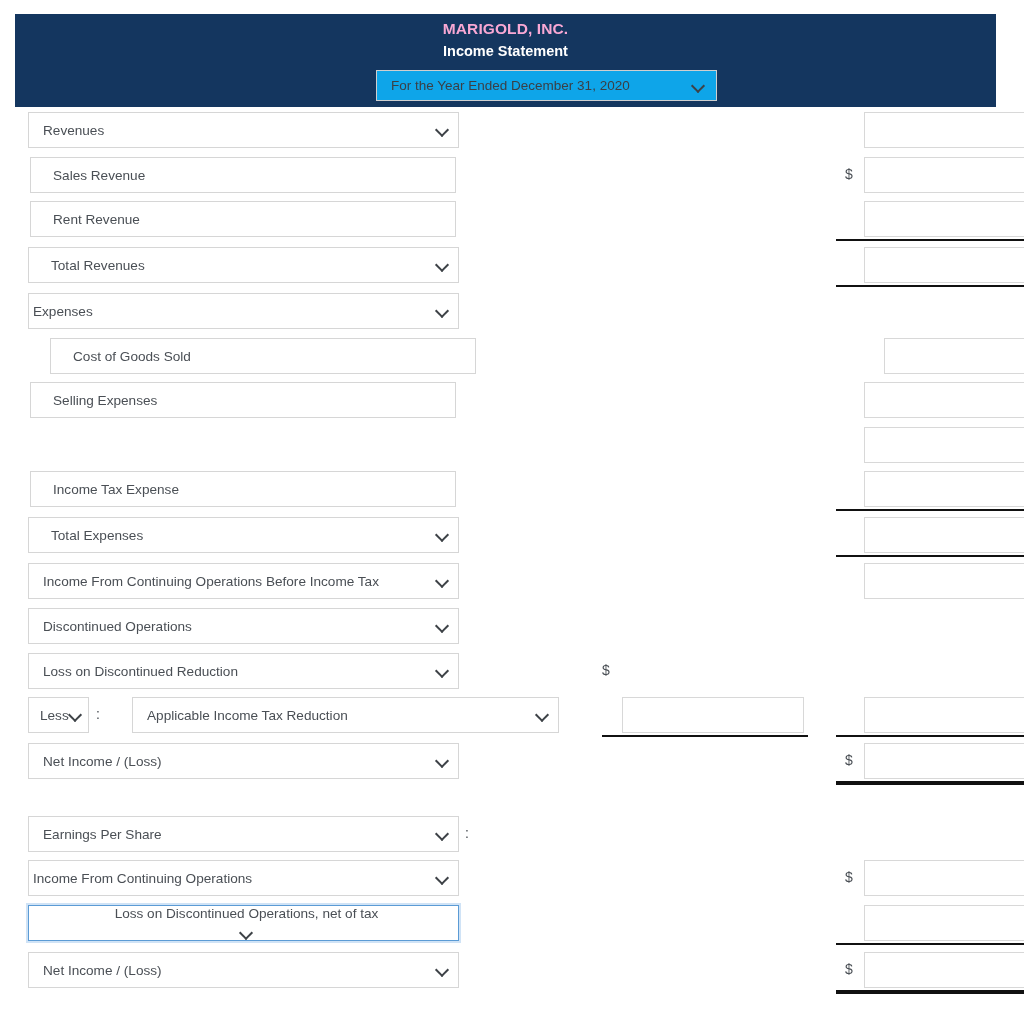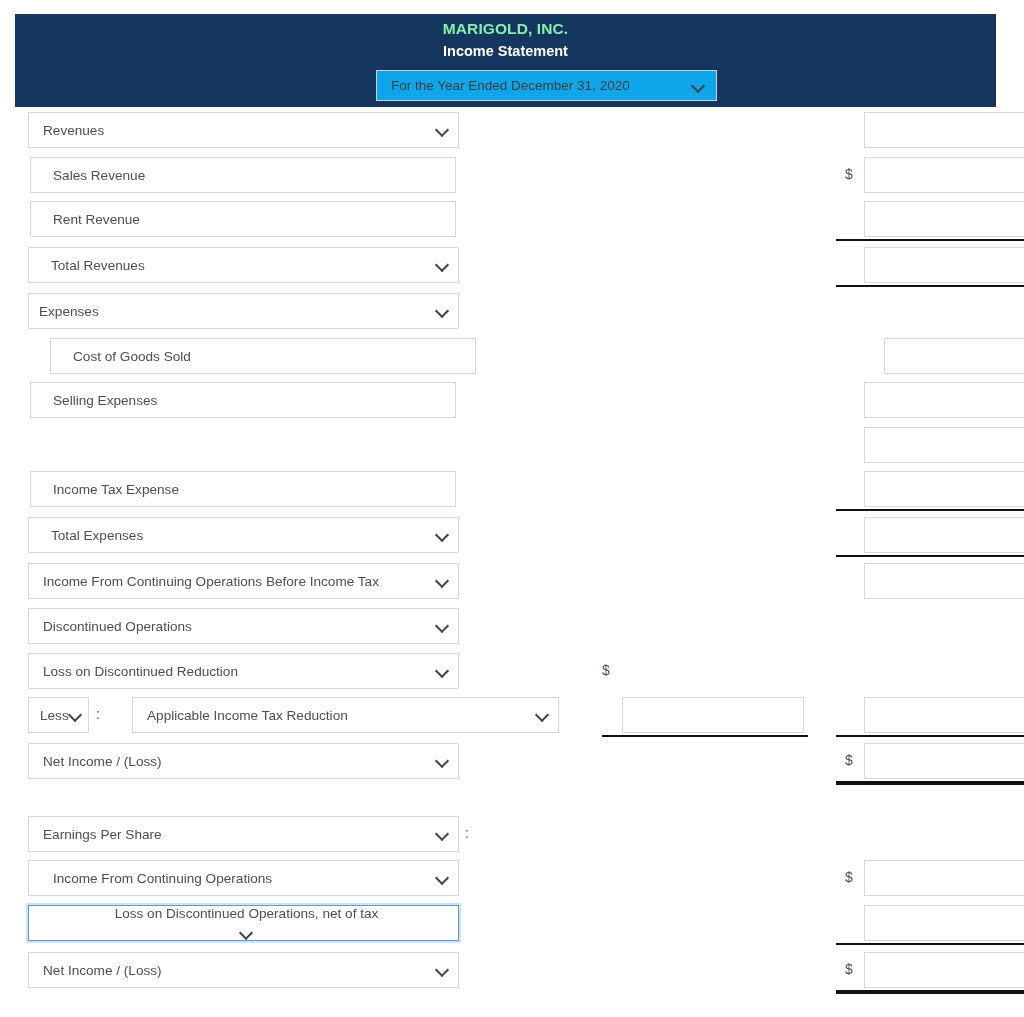--- a/index.html
+++ b/index.html
@@ -23,21 +23,21 @@
     top: 14px;
     width: 981px;
     height: 93px;
     background: #14365f;
   }
   .company-name {
     position: absolute;
     left: 0; right: 0;
     top: 6px;
     text-align: center;
-    color: #86efac;
+    color: #f9a8d4;
     font-size: 15.5px;
     font-weight: bold;
     letter-spacing: 0.1px;
   }
   .statement-name {
     position: absolute;
     left: 0; right: 0;
     top: 29px;
     text-align: center;
     color: #ffffff;
@@ -202,21 +202,21 @@
         <div class="num" style="left: 864px; width: 200px;">6</div>
       </div>
       <div class="row" style="top: 247px;">
         <div class="lbl" style="left: 28px; width: 431px; padding-left: 22px;">
           <span class="txt">Total Revenues</span>
           <span class="chev"></span>
         </div>
         <div class="num" style="left: 864px; width: 200px;">170</div>
       </div>
       <div class="row" style="top: 293px;">
-        <div class="lbl" style="left: 28px; width: 431px; padding-left: 10px;">
+        <div class="lbl" style="left: 28px; width: 431px; padding-left: 4px;">
           <span class="txt">Expenses</span>
           <span class="chev"></span>
         </div>
       </div>
       <div class="row" style="top: 338px; margin-left: 20px;">
         <div class="lbl plain" style="left: 30px; width: 426px; padding-left: 22px;">
           <span class="txt">Cost of Goods Sold</span>
         </div>
         <div class="num" style="left: 864px; width: 200px;">7</div>
       </div>
@@ -284,21 +284,21 @@
         <div class="num" style="left: 864px; width: 200px;"></div>
       </div>
       <div class="row" style="top: 816px;">
         <div class="lbl" style="left: 28px; width: 431px; padding-left: 14px;">
           <span class="txt">Earnings Per Share</span>
           <span class="chev"></span>
         </div>
         <span class="colon" style="left: 465px;">:</span>
       </div>
       <div class="row" style="top: 860px;">
-        <div class="lbl" style="left: 28px; width: 431px; padding-left: 24px;">
+        <div class="lbl" style="left: 28px; width: 431px; padding-left: 4px;">
           <span class="txt">Income From Continuing Operations</span>
           <span class="chev"></span>
         </div>
         <span class="dollar" style="left: 845px;">$</span>
         <div class="num" style="left: 864px; width: 200px;"></div>
       </div>
       <div class="row" style="top: 905px;">
         <div class="lbl focused" style="left: 28px; width: 431px; padding-left: 14px; flex-direction: column;">
           <span class="txt">Loss on Discontinued Operations, net of tax</span>
           <span class="chev"></span>

